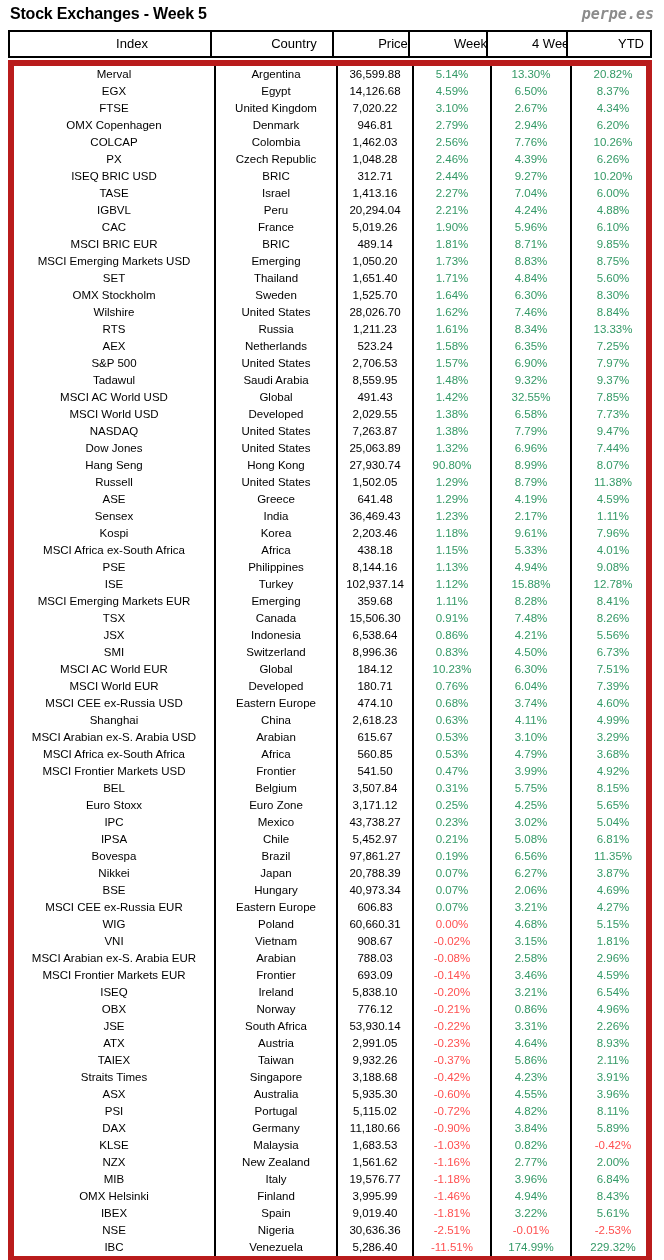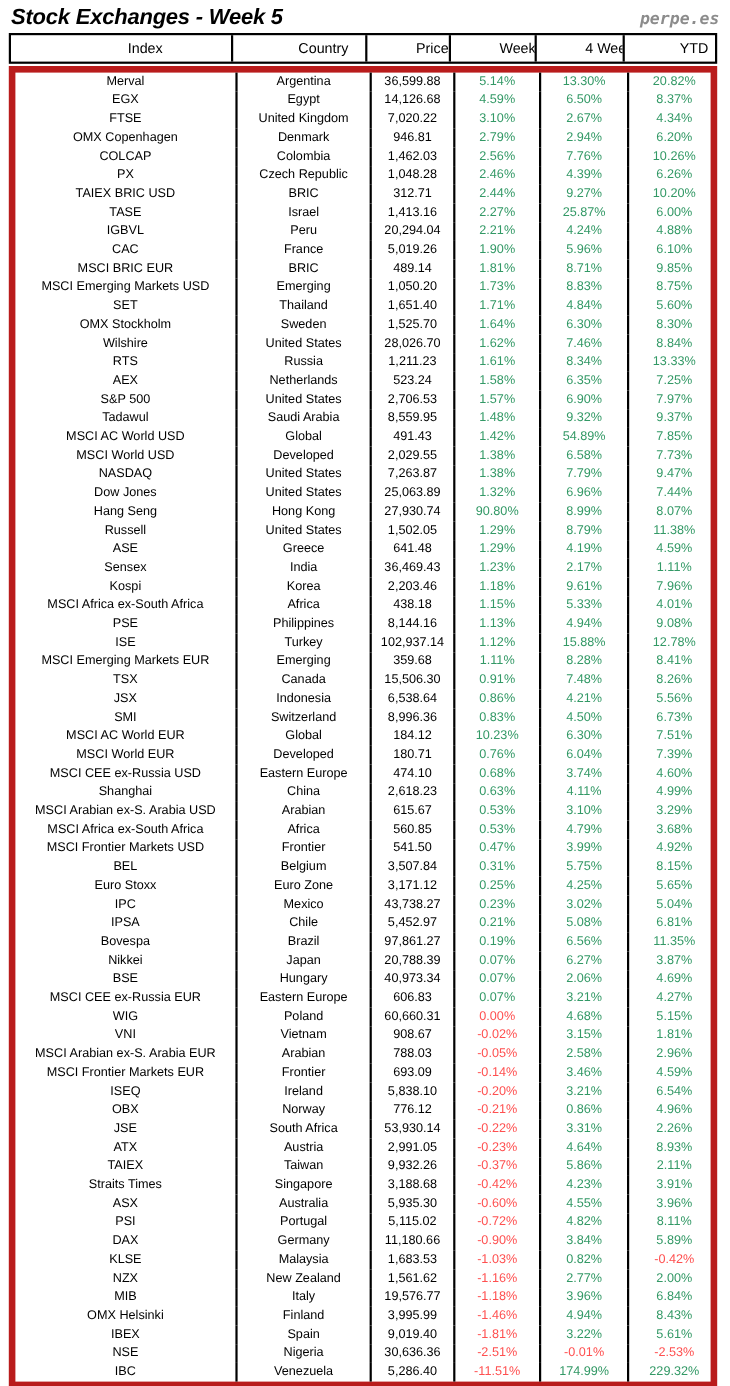--- a/index.html
+++ b/index.html
@@ -15,24 +15,23 @@
     padding: 5px 8px 0 8px;
   }
   .header-bar {
     display: flex;
     justify-content: space-between;
     align-items: baseline;
     height: 22px;
     padding: 0 2px 3px 2px;
   }
   .title {
-    font-size: 20px;
+    font-size: 16px;
     font-weight: bold;
     letter-spacing: -0.2px;
-    font-style: italic;
   }
   .logo {
     font-family: "DejaVu Sans Mono", monospace;
     font-style: italic;
     font-weight: bold;
     font-size: 15px;
     color: #8c8c8c;
     margin-left: 42px;
   }
   .grid {
@@ -93,34 +92,34 @@
       <div class="cell">4 Weeks</div>
       <div class="cell">YTD</div>
     </div>
     <div class="grid tbody">
         <div class="row"><div class="cell">Merval</div><div class="cell">Argentina</div><div class="cell">36,599.88</div><div class="cell pos">5.14%</div><div class="cell pos">13.30%</div><div class="cell pos">20.82%</div></div>
         <div class="row"><div class="cell">EGX</div><div class="cell">Egypt</div><div class="cell">14,126.68</div><div class="cell pos">4.59%</div><div class="cell pos">6.50%</div><div class="cell pos">8.37%</div></div>
         <div class="row"><div class="cell">FTSE</div><div class="cell">United Kingdom</div><div class="cell">7,020.22</div><div class="cell pos">3.10%</div><div class="cell pos">2.67%</div><div class="cell pos">4.34%</div></div>
         <div class="row"><div class="cell">OMX Copenhagen</div><div class="cell">Denmark</div><div class="cell">946.81</div><div class="cell pos">2.79%</div><div class="cell pos">2.94%</div><div class="cell pos">6.20%</div></div>
         <div class="row"><div class="cell">COLCAP</div><div class="cell">Colombia</div><div class="cell">1,462.03</div><div class="cell pos">2.56%</div><div class="cell pos">7.76%</div><div class="cell pos">10.26%</div></div>
         <div class="row"><div class="cell">PX</div><div class="cell">Czech Republic</div><div class="cell">1,048.28</div><div class="cell pos">2.46%</div><div class="cell pos">4.39%</div><div class="cell pos">6.26%</div></div>
-        <div class="row"><div class="cell">TAIEX BRIC USD</div><div class="cell">BRIC</div><div class="cell">312.71</div><div class="cell pos">2.44%</div><div class="cell pos">9.27%</div><div class="cell pos">10.20%</div></div>
-        <div class="row"><div class="cell">TASE</div><div class="cell">Israel</div><div class="cell">1,413.16</div><div class="cell pos">2.27%</div><div class="cell pos">25.87%</div><div class="cell pos">6.00%</div></div>
+        <div class="row"><div class="cell">ISEQ BRIC USD</div><div class="cell">BRIC</div><div class="cell">312.71</div><div class="cell pos">2.44%</div><div class="cell pos">9.27%</div><div class="cell pos">10.20%</div></div>
+        <div class="row"><div class="cell">TASE</div><div class="cell">Israel</div><div class="cell">1,413.16</div><div class="cell pos">2.27%</div><div class="cell pos">7.04%</div><div class="cell pos">6.00%</div></div>
         <div class="row"><div class="cell">IGBVL</div><div class="cell">Peru</div><div class="cell">20,294.04</div><div class="cell pos">2.21%</div><div class="cell pos">4.24%</div><div class="cell pos">4.88%</div></div>
         <div class="row"><div class="cell">CAC</div><div class="cell">France</div><div class="cell">5,019.26</div><div class="cell pos">1.90%</div><div class="cell pos">5.96%</div><div class="cell pos">6.10%</div></div>
         <div class="row"><div class="cell">MSCI BRIC EUR</div><div class="cell">BRIC</div><div class="cell">489.14</div><div class="cell pos">1.81%</div><div class="cell pos">8.71%</div><div class="cell pos">9.85%</div></div>
         <div class="row"><div class="cell">MSCI Emerging Markets USD</div><div class="cell">Emerging</div><div class="cell">1,050.20</div><div class="cell pos">1.73%</div><div class="cell pos">8.83%</div><div class="cell pos">8.75%</div></div>
         <div class="row"><div class="cell">SET</div><div class="cell">Thailand</div><div class="cell">1,651.40</div><div class="cell pos">1.71%</div><div class="cell pos">4.84%</div><div class="cell pos">5.60%</div></div>
         <div class="row"><div class="cell">OMX Stockholm</div><div class="cell">Sweden</div><div class="cell">1,525.70</div><div class="cell pos">1.64%</div><div class="cell pos">6.30%</div><div class="cell pos">8.30%</div></div>
         <div class="row"><div class="cell">Wilshire</div><div class="cell">United States</div><div class="cell">28,026.70</div><div class="cell pos">1.62%</div><div class="cell pos">7.46%</div><div class="cell pos">8.84%</div></div>
         <div class="row"><div class="cell">RTS</div><div class="cell">Russia</div><div class="cell">1,211.23</div><div class="cell pos">1.61%</div><div class="cell pos">8.34%</div><div class="cell pos">13.33%</div></div>
         <div class="row"><div class="cell">AEX</div><div class="cell">Netherlands</div><div class="cell">523.24</div><div class="cell pos">1.58%</div><div class="cell pos">6.35%</div><div class="cell pos">7.25%</div></div>
         <div class="row"><div class="cell">S&amp;P 500</div><div class="cell">United States</div><div class="cell">2,706.53</div><div class="cell pos">1.57%</div><div class="cell pos">6.90%</div><div class="cell pos">7.97%</div></div>
         <div class="row"><div class="cell">Tadawul</div><div class="cell">Saudi Arabia</div><div class="cell">8,559.95</div><div class="cell pos">1.48%</div><div class="cell pos">9.32%</div><div class="cell pos">9.37%</div></div>
-        <div class="row"><div class="cell">MSCI AC World USD</div><div class="cell">Global</div><div class="cell">491.43</div><div class="cell pos">1.42%</div><div class="cell pos">54.89%</div><div class="cell pos">7.85%</div></div>
+        <div class="row"><div class="cell">MSCI AC World USD</div><div class="cell">Global</div><div class="cell">491.43</div><div class="cell pos">1.42%</div><div class="cell pos">32.55%</div><div class="cell pos">7.85%</div></div>
         <div class="row"><div class="cell">MSCI World USD</div><div class="cell">Developed</div><div class="cell">2,029.55</div><div class="cell pos">1.38%</div><div class="cell pos">6.58%</div><div class="cell pos">7.73%</div></div>
         <div class="row"><div class="cell">NASDAQ</div><div class="cell">United States</div><div class="cell">7,263.87</div><div class="cell pos">1.38%</div><div class="cell pos">7.79%</div><div class="cell pos">9.47%</div></div>
         <div class="row"><div class="cell">Dow Jones</div><div class="cell">United States</div><div class="cell">25,063.89</div><div class="cell pos">1.32%</div><div class="cell pos">6.96%</div><div class="cell pos">7.44%</div></div>
         <div class="row"><div class="cell">Hang Seng</div><div class="cell">Hong Kong</div><div class="cell">27,930.74</div><div class="cell pos">90.80%</div><div class="cell pos">8.99%</div><div class="cell pos">8.07%</div></div>
         <div class="row"><div class="cell">Russell</div><div class="cell">United States</div><div class="cell">1,502.05</div><div class="cell pos">1.29%</div><div class="cell pos">8.79%</div><div class="cell pos">11.38%</div></div>
         <div class="row"><div class="cell">ASE</div><div class="cell">Greece</div><div class="cell">641.48</div><div class="cell pos">1.29%</div><div class="cell pos">4.19%</div><div class="cell pos">4.59%</div></div>
         <div class="row"><div class="cell">Sensex</div><div class="cell">India</div><div class="cell">36,469.43</div><div class="cell pos">1.23%</div><div class="cell pos">2.17%</div><div class="cell pos">1.11%</div></div>
         <div class="row"><div class="cell">Kospi</div><div class="cell">Korea</div><div class="cell">2,203.46</div><div class="cell pos">1.18%</div><div class="cell pos">9.61%</div><div class="cell pos">7.96%</div></div>
         <div class="row"><div class="cell">MSCI Africa ex-South Africa</div><div class="cell">Africa</div><div class="cell">438.18</div><div class="cell pos">1.15%</div><div class="cell pos">5.33%</div><div class="cell pos">4.01%</div></div>
         <div class="row"><div class="cell">PSE</div><div class="cell">Philippines</div><div class="cell">8,144.16</div><div class="cell pos">1.13%</div><div class="cell pos">4.94%</div><div class="cell pos">9.08%</div></div>
@@ -139,21 +138,21 @@
         <div class="row"><div class="cell">BEL</div><div class="cell">Belgium</div><div class="cell">3,507.84</div><div class="cell pos">0.31%</div><div class="cell pos">5.75%</div><div class="cell pos">8.15%</div></div>
         <div class="row"><div class="cell">Euro Stoxx</div><div class="cell">Euro Zone</div><div class="cell">3,171.12</div><div class="cell pos">0.25%</div><div class="cell pos">4.25%</div><div class="cell pos">5.65%</div></div>
         <div class="row"><div class="cell">IPC</div><div class="cell">Mexico</div><div class="cell">43,738.27</div><div class="cell pos">0.23%</div><div class="cell pos">3.02%</div><div class="cell pos">5.04%</div></div>
         <div class="row"><div class="cell">IPSA</div><div class="cell">Chile</div><div class="cell">5,452.97</div><div class="cell pos">0.21%</div><div class="cell pos">5.08%</div><div class="cell pos">6.81%</div></div>
         <div class="row"><div class="cell">Bovespa</div><div class="cell">Brazil</div><div class="cell">97,861.27</div><div class="cell pos">0.19%</div><div class="cell pos">6.56%</div><div class="cell pos">11.35%</div></div>
         <div class="row"><div class="cell">Nikkei</div><div class="cell">Japan</div><div class="cell">20,788.39</div><div class="cell pos">0.07%</div><div class="cell pos">6.27%</div><div class="cell pos">3.87%</div></div>
         <div class="row"><div class="cell">BSE</div><div class="cell">Hungary</div><div class="cell">40,973.34</div><div class="cell pos">0.07%</div><div class="cell pos">2.06%</div><div class="cell pos">4.69%</div></div>
         <div class="row"><div class="cell">MSCI CEE ex-Russia EUR</div><div class="cell">Eastern Europe</div><div class="cell">606.83</div><div class="cell pos">0.07%</div><div class="cell pos">3.21%</div><div class="cell pos">4.27%</div></div>
         <div class="row"><div class="cell">WIG</div><div class="cell">Poland</div><div class="cell">60,660.31</div><div class="cell neg">0.00%</div><div class="cell pos">4.68%</div><div class="cell pos">5.15%</div></div>
         <div class="row"><div class="cell">VNI</div><div class="cell">Vietnam</div><div class="cell">908.67</div><div class="cell neg">-0.02%</div><div class="cell pos">3.15%</div><div class="cell pos">1.81%</div></div>
-        <div class="row"><div class="cell">MSCI Arabian ex-S. Arabia EUR</div><div class="cell">Arabian</div><div class="cell">788.03</div><div class="cell neg">-0.05%</div><div class="cell pos">2.58%</div><div class="cell pos">2.96%</div></div>
+        <div class="row"><div class="cell">MSCI Arabian ex-S. Arabia EUR</div><div class="cell">Arabian</div><div class="cell">788.03</div><div class="cell neg">-0.08%</div><div class="cell pos">2.58%</div><div class="cell pos">2.96%</div></div>
         <div class="row"><div class="cell">MSCI Frontier Markets EUR</div><div class="cell">Frontier</div><div class="cell">693.09</div><div class="cell neg">-0.14%</div><div class="cell pos">3.46%</div><div class="cell pos">4.59%</div></div>
         <div class="row"><div class="cell">ISEQ</div><div class="cell">Ireland</div><div class="cell">5,838.10</div><div class="cell neg">-0.20%</div><div class="cell pos">3.21%</div><div class="cell pos">6.54%</div></div>
         <div class="row"><div class="cell">OBX</div><div class="cell">Norway</div><div class="cell">776.12</div><div class="cell neg">-0.21%</div><div class="cell pos">0.86%</div><div class="cell pos">4.96%</div></div>
         <div class="row"><div class="cell">JSE</div><div class="cell">South Africa</div><div class="cell">53,930.14</div><div class="cell neg">-0.22%</div><div class="cell pos">3.31%</div><div class="cell pos">2.26%</div></div>
         <div class="row"><div class="cell">ATX</div><div class="cell">Austria</div><div class="cell">2,991.05</div><div class="cell neg">-0.23%</div><div class="cell pos">4.64%</div><div class="cell pos">8.93%</div></div>
         <div class="row"><div class="cell">TAIEX</div><div class="cell">Taiwan</div><div class="cell">9,932.26</div><div class="cell neg">-0.37%</div><div class="cell pos">5.86%</div><div class="cell pos">2.11%</div></div>
         <div class="row"><div class="cell">Straits Times</div><div class="cell">Singapore</div><div class="cell">3,188.68</div><div class="cell neg">-0.42%</div><div class="cell pos">4.23%</div><div class="cell pos">3.91%</div></div>
         <div class="row"><div class="cell">ASX</div><div class="cell">Australia</div><div class="cell">5,935.30</div><div class="cell neg">-0.60%</div><div class="cell pos">4.55%</div><div class="cell pos">3.96%</div></div>
         <div class="row"><div class="cell">PSI</div><div class="cell">Portugal</div><div class="cell">5,115.02</div><div class="cell neg">-0.72%</div><div class="cell pos">4.82%</div><div class="cell pos">8.11%</div></div>
         <div class="row"><div class="cell">DAX</div><div class="cell">Germany</div><div class="cell">11,180.66</div><div class="cell neg">-0.90%</div><div class="cell pos">3.84%</div><div class="cell pos">5.89%</div></div>

